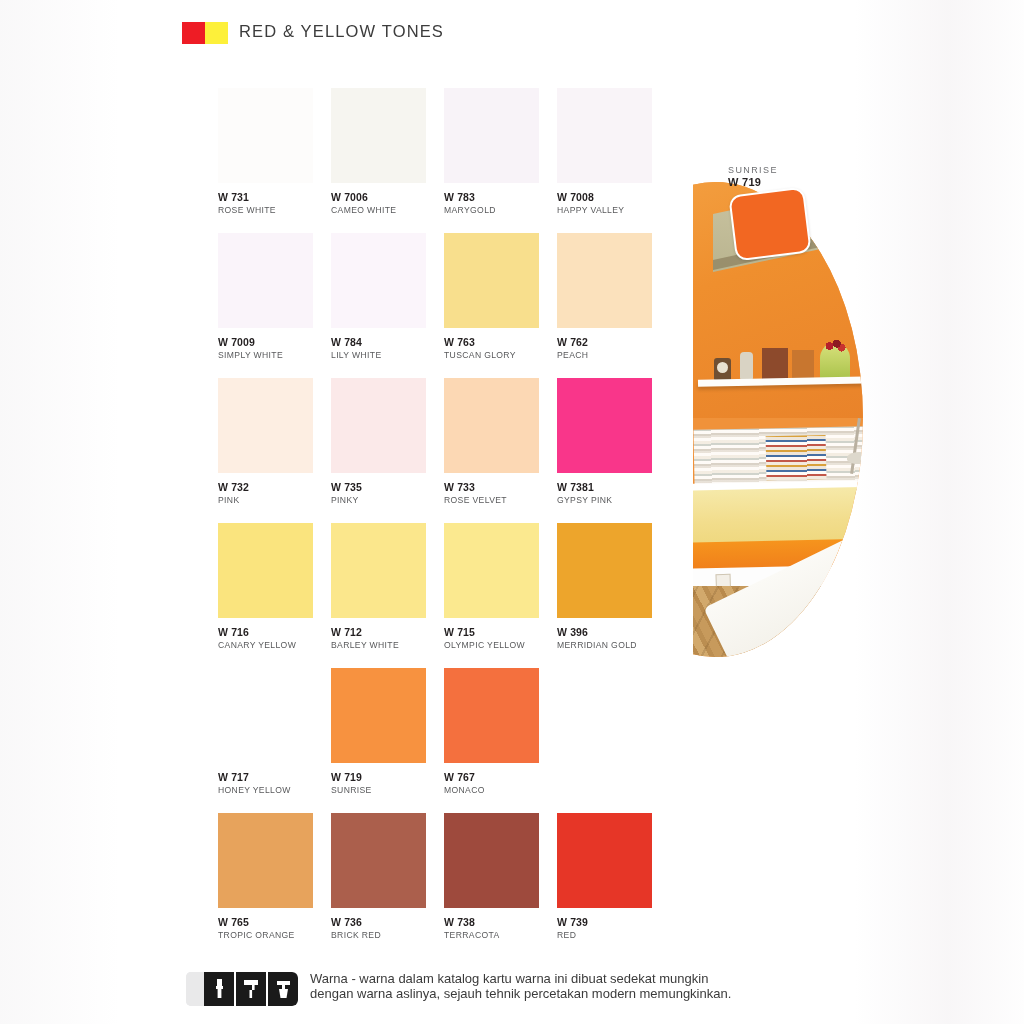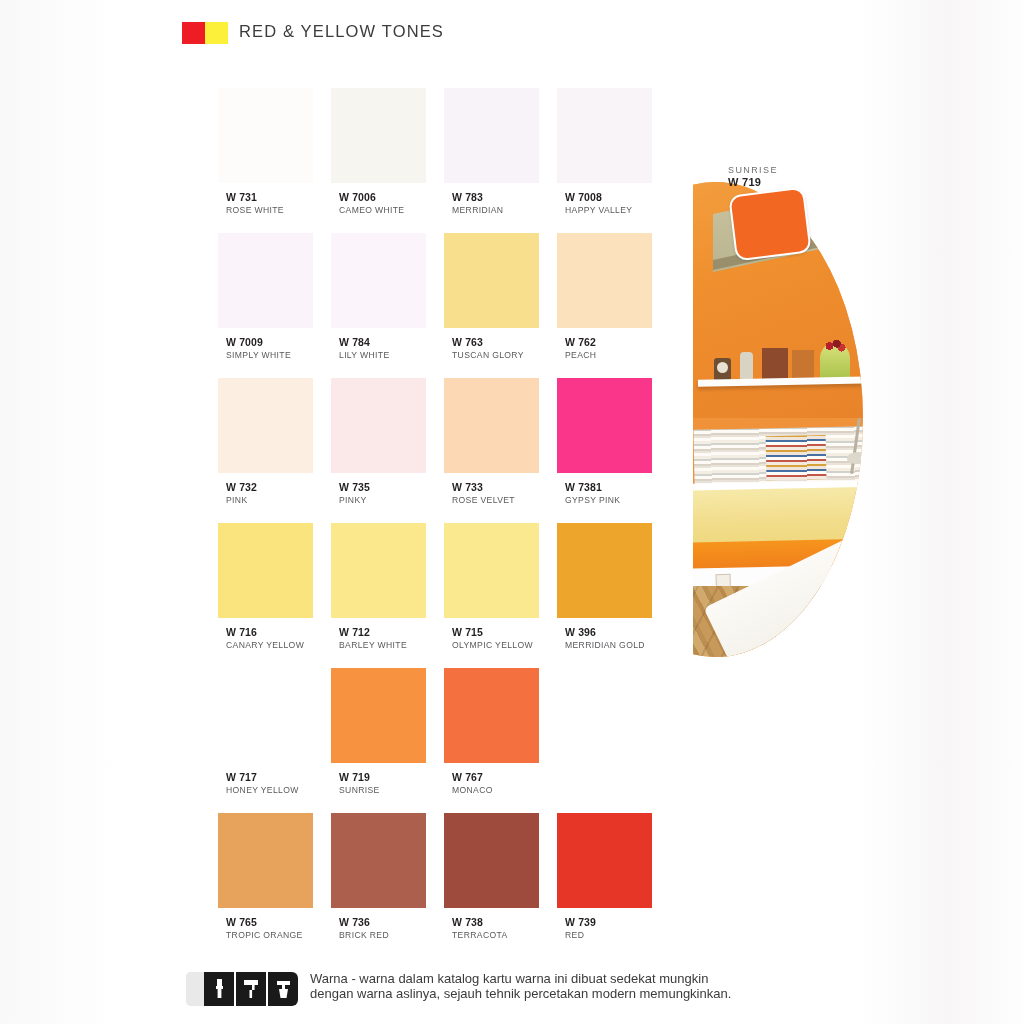--- a/index.html
+++ b/index.html
@@ -83,21 +83,21 @@
     width: 113px;
     position: relative;
   }
   .swatch {
     width: 95px;
     height: 95px;
     display: block;
   }
   .swatch-label {
     position: absolute;
-    left: 8px;
+    left: 0;
     top: 103px;
     width: 112px;
   }
   .swatch-code {
     font-size: 10.5px;
     font-weight: bold;
     color: #231f20;
     letter-spacing: 0.15px;
     line-height: 13px;
     white-space: nowrap;
@@ -366,21 +366,21 @@
           <div class="swatch" style="background: rgb(246, 245, 240);"></div>
           <div class="swatch-label">
             <div class="swatch-code">W 7006</div>
             <div class="swatch-name">CAMEO WHITE</div>
           </div>
         </div>
         <div class="swatch-cell">
           <div class="swatch" style="background: rgb(248, 243, 248);"></div>
           <div class="swatch-label">
             <div class="swatch-code">W 783</div>
-            <div class="swatch-name">MERRIDIAN</div>
+            <div class="swatch-name">MARYGOLD</div>
           </div>
         </div>
         <div class="swatch-cell">
           <div class="swatch" style="background: rgb(249, 244, 248);"></div>
           <div class="swatch-label">
             <div class="swatch-code">W 7008</div>
             <div class="swatch-name">HAPPY VALLEY</div>
           </div>
         </div>
       </div>

